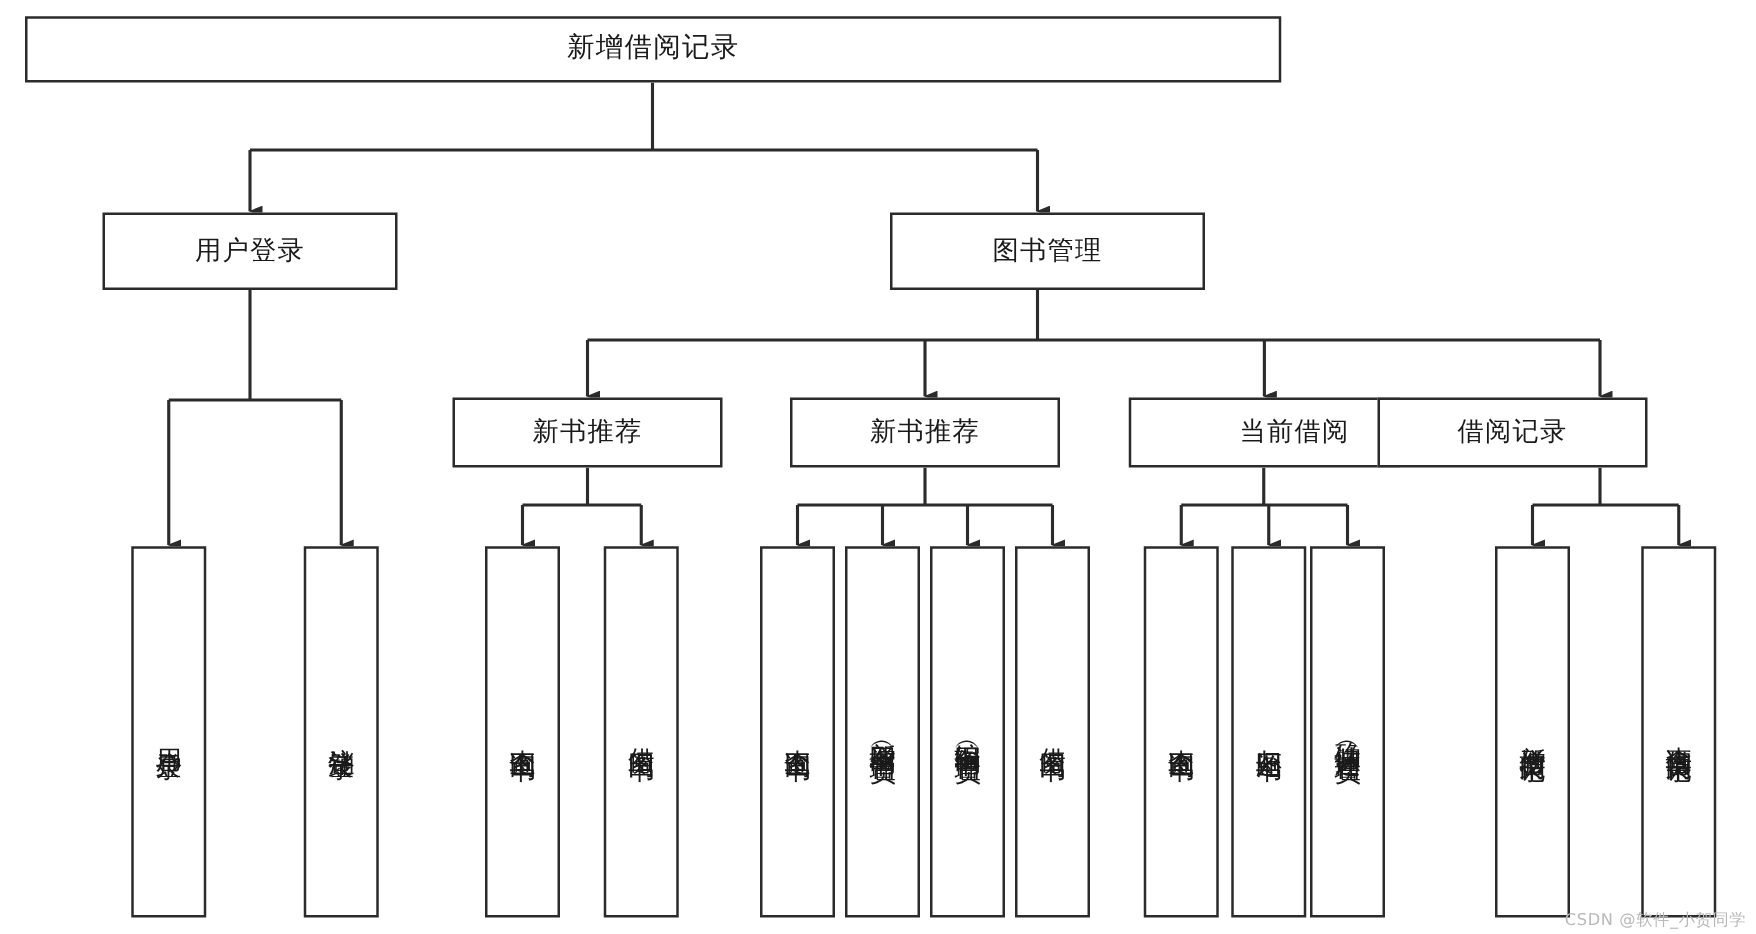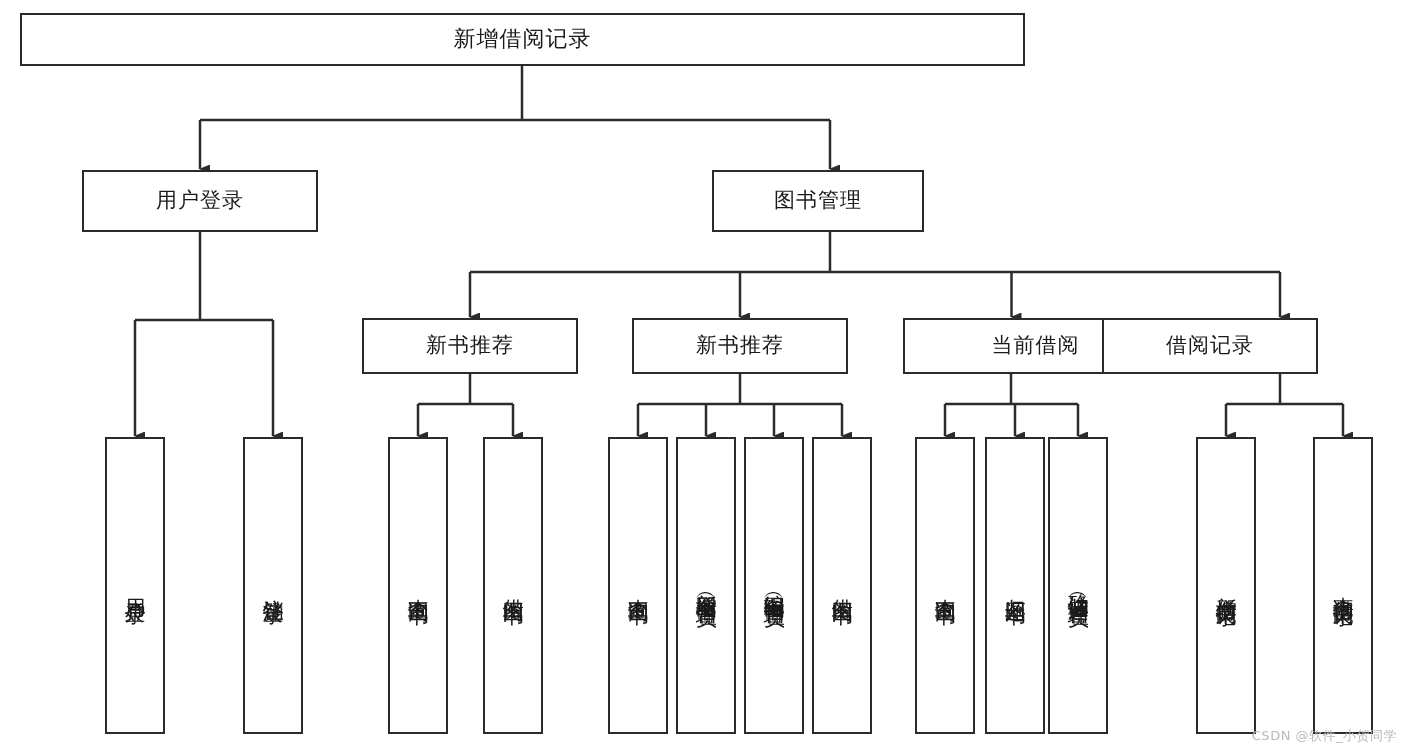--- a/index.html
+++ b/index.html
@@ -72,21 +72,21 @@
         <line x1="1078" y1="404" x2="1078" y2="436" stroke="#2b2b2b" stroke-width="2.5" marker-end="url(#arrowhead)"></line>
         <line x1="1280" y1="374" x2="1280" y2="404" stroke="#2b2b2b" stroke-width="2.5"></line>
         <line x1="1226" y1="404" x2="1343" y2="404" stroke="#2b2b2b" stroke-width="2.5"></line>
         <line x1="1226" y1="404" x2="1226" y2="436" stroke="#2b2b2b" stroke-width="2.5" marker-end="url(#arrowhead)"></line>
         <line x1="1343" y1="404" x2="1343" y2="436" stroke="#2b2b2b" stroke-width="2.5" marker-end="url(#arrowhead)"></line>
       </g>
   </svg>
   <div id="node-layer">
       <div class="node-box horizontal root" style="left: 20px; top: 13px; width: 1005px; height: 53px; border-color: rgb(43, 43, 43);">新增借阅记录</div>
       <div class="node-box horizontal" style="left: 82px; top: 170px; width: 236px; height: 62px; border-color: rgb(43, 43, 43);">用户登录</div>
-      <div class="node-box horizontal" style="left: 712px; top: 170px; width: 212px; height: 62px; border-color: rgb(43, 43, 43);">图书管理</div>
+      <div class="node-box horizontal" style="left: 712px; top: 170px; width: 252px; height: 62px; border-color: rgb(43, 43, 43);">图书管理</div>
       <div class="node-box horizontal" style="left: 362px; top: 318px; width: 216px; height: 56px; border-color: rgb(43, 43, 43);">新书推荐</div>
       <div class="node-box horizontal" style="left: 632px; top: 318px; width: 216px; height: 56px; border-color: rgb(43, 43, 43);">新书推荐</div>
       <div class="node-box horizontal" style="left: 903px; top: 318px; width: 217px; height: 56px; border-color: rgb(43, 43, 43); padding-left: 48px;">当前借阅</div>
       <div class="node-box horizontal" style="left: 1102px; top: 318px; width: 216px; height: 56px; border-color: rgb(43, 43, 43);">借阅记录</div>
       <div class="node-box vertical" style="left: 105px; top: 437px; width: 60px; height: 297px; border-color: rgb(43, 43, 43);">用户登录</div>
       <div class="node-box vertical" style="left: 243px; top: 437px; width: 60px; height: 297px; border-color: rgb(43, 43, 43);">注销登录</div>
       <div class="node-box vertical" style="left: 388px; top: 437px; width: 60px; height: 297px; border-color: rgb(43, 43, 43);">查询图书</div>
       <div class="node-box vertical" style="left: 483px; top: 437px; width: 60px; height: 297px; border-color: rgb(43, 43, 43);">借阅图书</div>
       <div class="node-box vertical" style="left: 608px; top: 437px; width: 60px; height: 297px; border-color: rgb(43, 43, 43);">查询图书</div>
       <div class="node-box vertical" style="left: 676px; top: 437px; width: 60px; height: 297px; border-color: rgb(43, 43, 43);">新增图书（管理员）</div>

